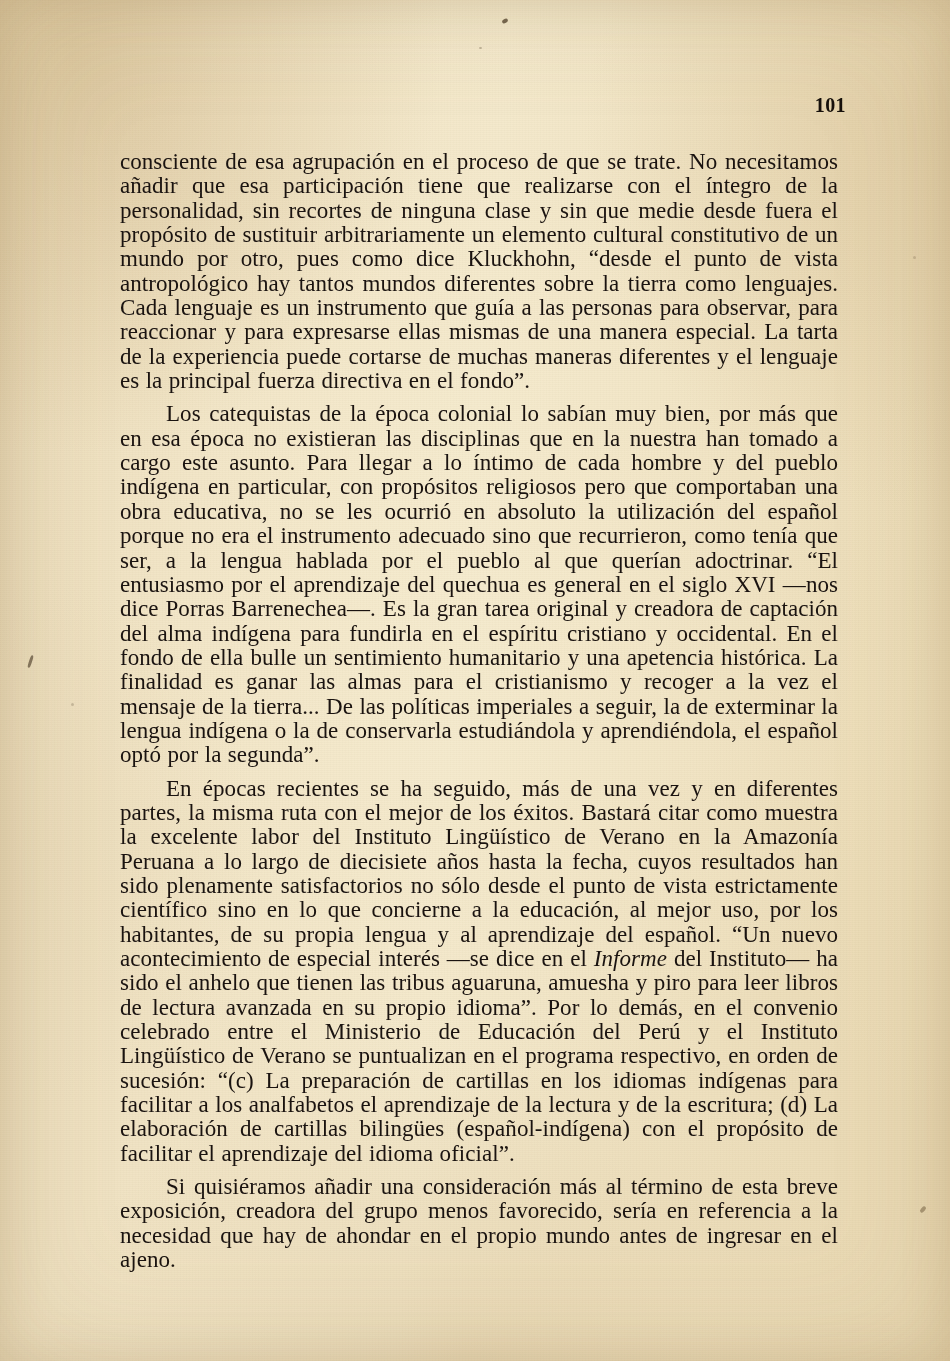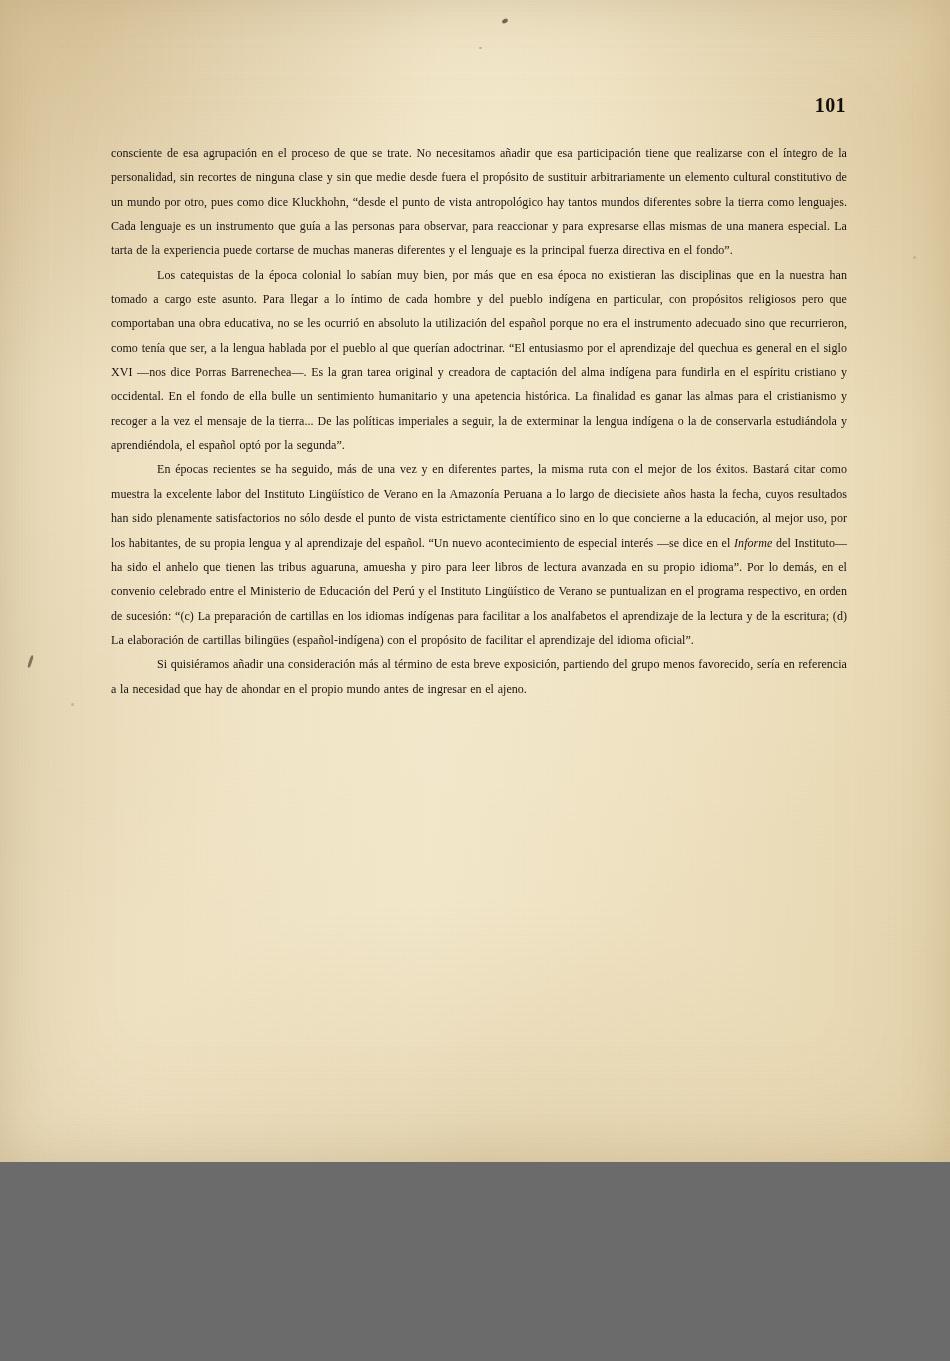--- a/index.html
+++ b/index.html
@@ -5,21 +5,21 @@
 <style>
   html, body {
     margin: 0;
     padding: 0;
     background: #6b6b6b;
   }
 
   .page {
     position: relative;
     width: 950px;
-    height: 1162px;
+    height: 1361px;
     overflow: hidden;
     background-color: #eee0c0;
     background-image:
       
       radial-gradient(ellipse 55% 42% at 8% 4%,   rgba(196,168,118,0.40) 0%, rgba(196,168,118,0) 70%),
       radial-gradient(ellipse 48% 38% at 96% 10%, rgba(205,179,131,0.32) 0%, rgba(205,179,131,0) 72%),
       radial-gradient(ellipse 60% 30% at 50% 100%,rgba(214,190,145,0.34) 0%, rgba(214,190,145,0) 75%),
       radial-gradient(ellipse 35% 28% at 3%  62%, rgba(231,216,182,0.55) 0%, rgba(231,216,182,0) 70%),
       radial-gradient(ellipse 30% 40% at 99% 55%, rgba(238,223,186,0.50) 0%, rgba(238,223,186,0) 70%),
       radial-gradient(ellipse 70% 55% at 46% 40%, rgba(247,237,209,0.55) 0%, rgba(247,237,209,0) 78%),
@@ -60,24 +60,24 @@
   }
 
   .textblock {
     position: absolute;
     left: 111px;
     top: 141px;
     width: 736px;
   }
 
   .para {
-    margin: 0;
+    margin: 9px;
     text-align: justify;
     text-align-last: left;
-    font-size: 12px;
+    font-size: 23px;
     line-height: 24.35px;
     letter-spacing: 0.05px;
     word-spacing: 0.6px;
     text-indent: 46px;
     color: #1a1310;
   }
 
   .para.first { text-indent: 0; }
 
   .para em {
@@ -110,17 +110,17 @@
   <span class="speck s4"></span>
   <span class="speck s5"></span>
   <span class="speck s6"></span>
 
   <div class="page-number">101</div>
 
   <div class="textblock">
     <p class="para first">consciente de esa agrupación en el proceso de que se trate. No necesitamos añadir que esa participación tiene que realizarse con el íntegro de la personalidad, sin recortes de ninguna clase y sin que medie desde fuera el propósito de sustituir arbitrariamente un elemento cultural constitutivo de un mundo por otro, pues como dice Kluckhohn, “desde el punto de vista antropológico hay tantos mundos diferentes sobre la tierra como lenguajes. Cada lenguaje es un instrumento que guía a las personas para observar, para reaccionar y para expresarse ellas mismas de una manera especial. La tarta de la experiencia puede cortarse de muchas maneras diferentes y el lenguaje es la principal fuerza directiva en el fondo”.</p>
     <p class="para">Los catequistas de la época colonial lo sabían muy bien, por más que en esa época no existieran las disciplinas que en la nuestra han tomado a cargo este asunto. Para llegar a lo íntimo de cada hombre y del pueblo indígena en particular, con propósitos religiosos pero que comportaban una obra educativa, no se les ocurrió en absoluto la utilización del español porque no era el instrumento adecuado sino que recurrieron, como tenía que ser, a la lengua hablada por el pueblo al que querían adoctrinar. “El entusiasmo por el aprendizaje del quechua es general en el siglo XVI —nos dice Porras Barrenechea—. Es la gran tarea original y creadora de captación del alma indígena para fundirla en el espíritu cristiano y occidental. En el fondo de ella bulle un sentimiento humanitario y una apetencia histórica. La finalidad es ganar las almas para el cristianismo y recoger a la vez el mensaje de la tierra... De las políticas imperiales a seguir, la de exterminar la lengua indígena o la de conservarla estudiándola y aprendiéndola, el español optó por la segunda”.</p>
     <p class="para">En épocas recientes se ha seguido, más de una vez y en diferentes partes, la misma ruta con el mejor de los éxitos. Bastará citar como muestra la excelente labor del Instituto Lingüístico de Verano en la Amazonía Peruana a lo largo de diecisiete años hasta la fecha, cuyos resultados han sido plenamente satisfactorios no sólo desde el punto de vista estrictamente científico sino en lo que concierne a la educación, al mejor uso, por los habitantes, de su propia lengua y al aprendizaje del español. “Un nuevo acontecimiento de especial interés —se dice en el <em>Informe</em> del Instituto— ha sido el anhelo que tienen las tribus aguaruna, amuesha y piro para leer libros de lectura avanzada en su propio idioma”. Por lo demás, en el convenio celebrado entre el Ministerio de Educación del Perú y el Instituto Lingüístico de Verano se puntualizan en el programa respectivo, en orden de sucesión: “(c) La preparación de cartillas en los idiomas indígenas para facilitar a los analfabetos el aprendizaje de la lectura y de la escritura; (d) La elaboración de cartillas bilingües (español-indígena)  con el  propósito de facilitar el aprendizaje del  idioma oficial”.</p>
-    <p class="para">Si quisiéramos añadir una consideración más al término de esta breve exposición, partiendo del grupo menos favorecido, sería en referencia a la necesidad que hay de ahondar en el propio mundo antes de ingresar en el ajeno.</p>
+    <p class="para">Si quisiéramos añadir una consideración más al término de esta breve exposición, creadora del grupo menos favorecido, sería en referencia a la necesidad que hay de ahondar en el propio mundo antes de ingresar en el ajeno.</p>
   </div>
 
   <div class="vignette"></div>
 </div>
 
 </body></html>

